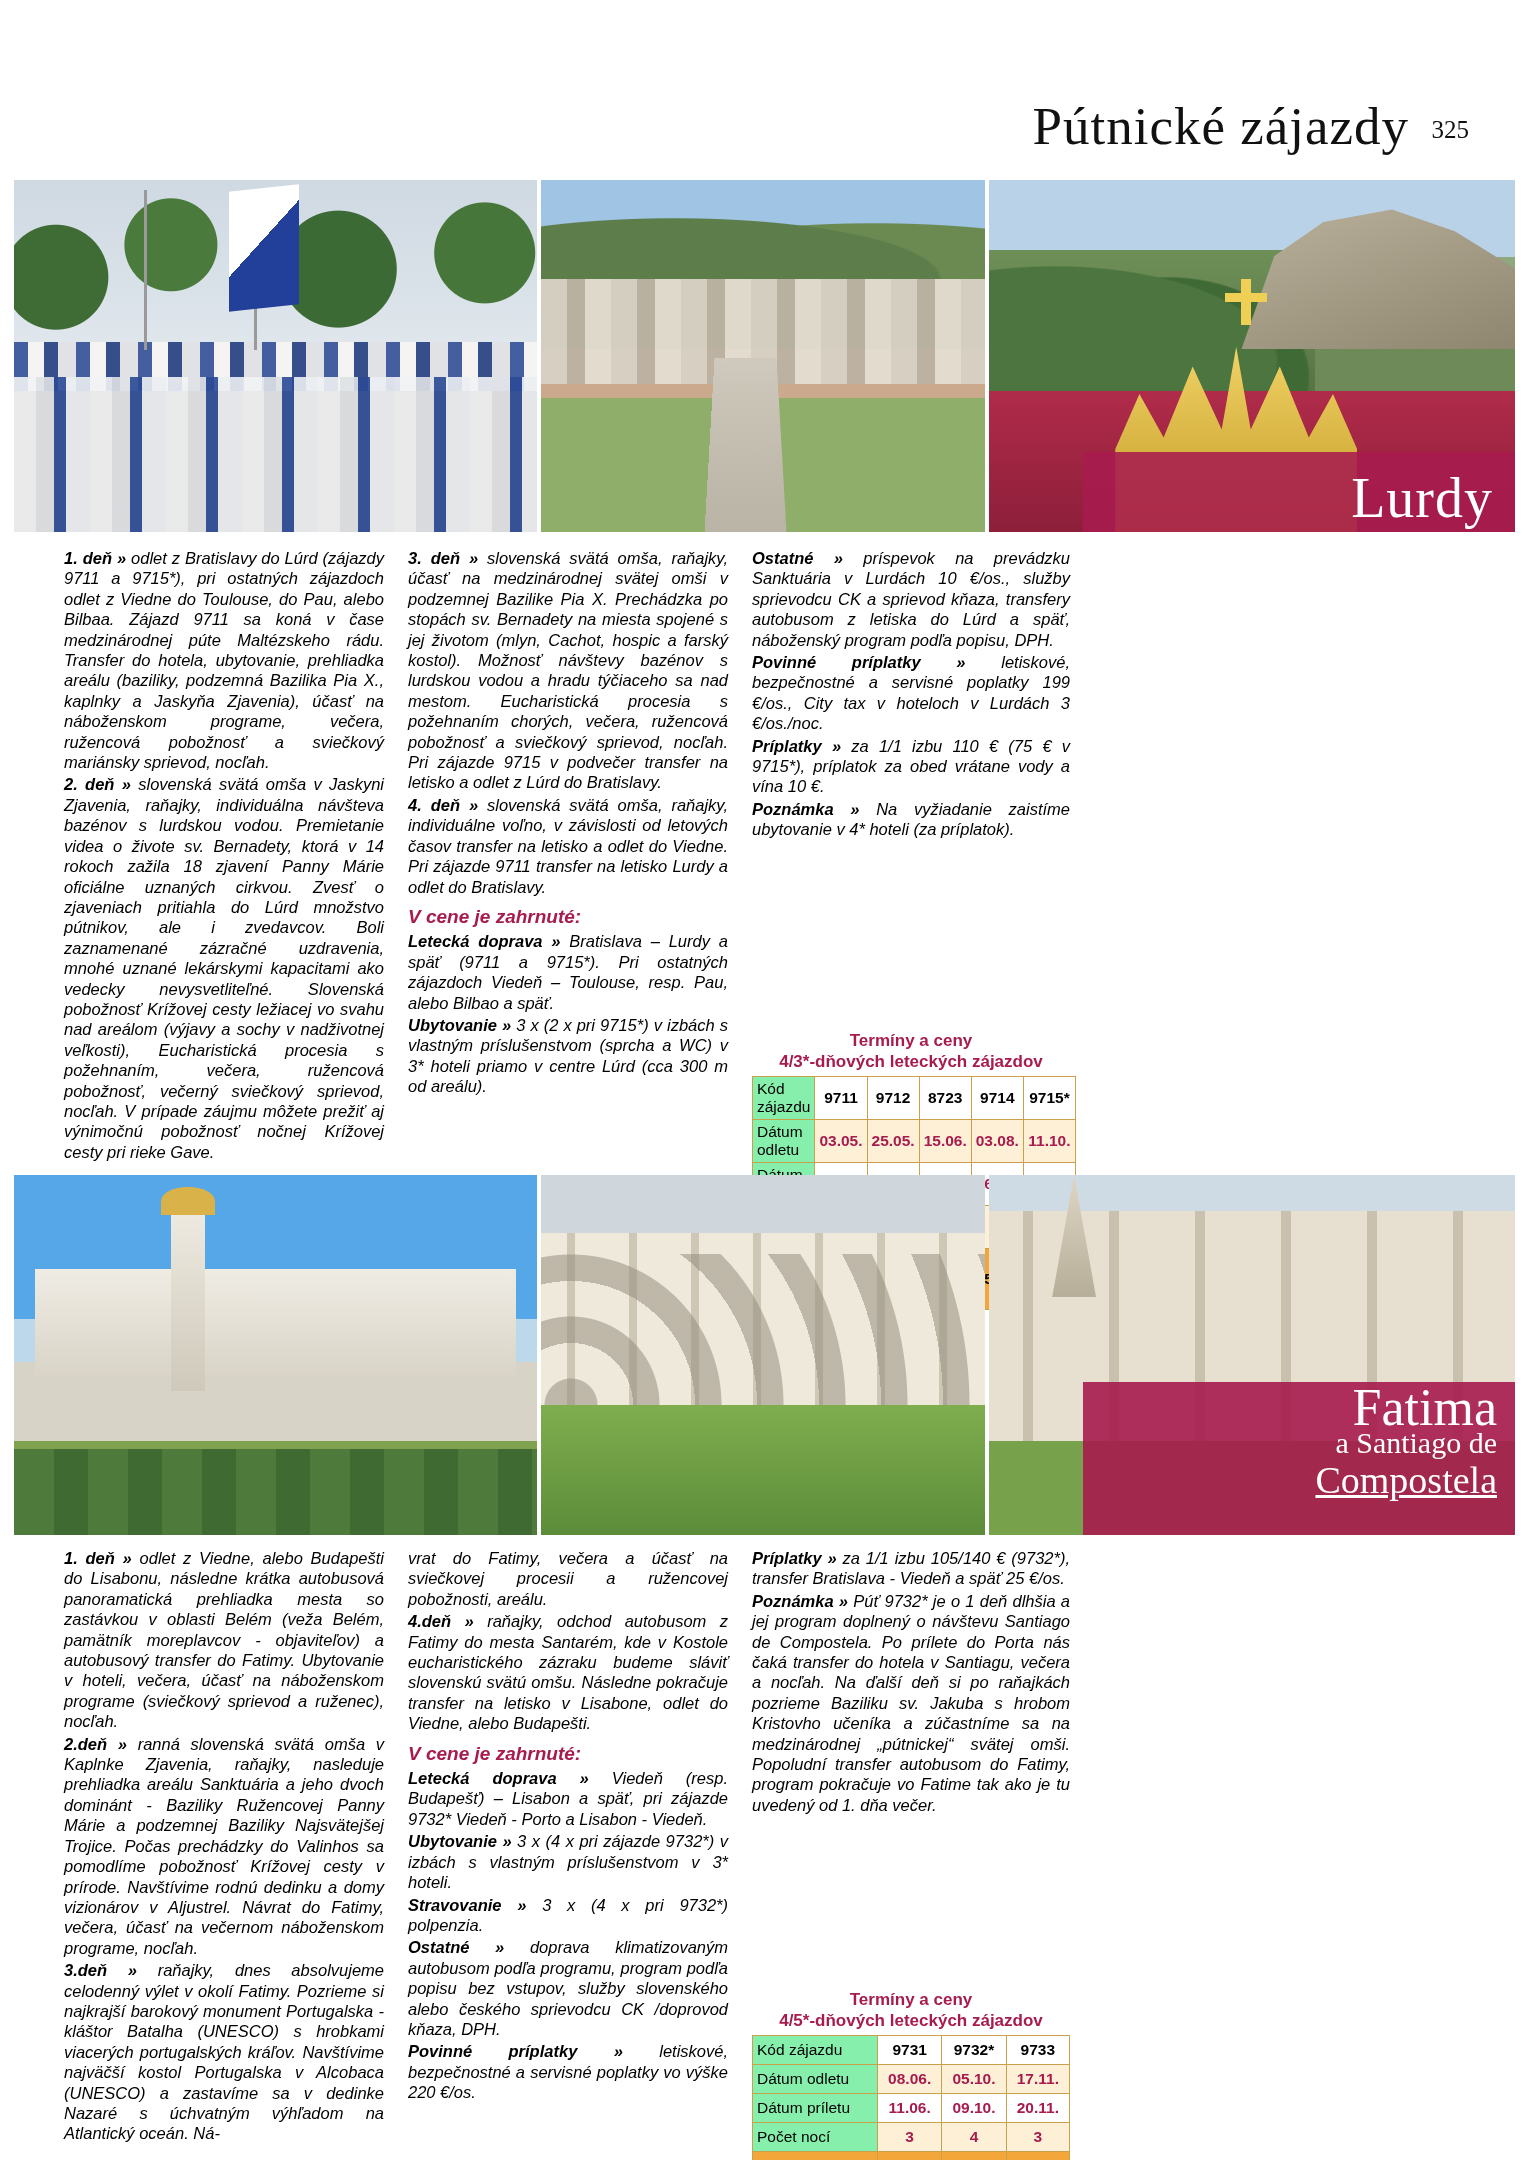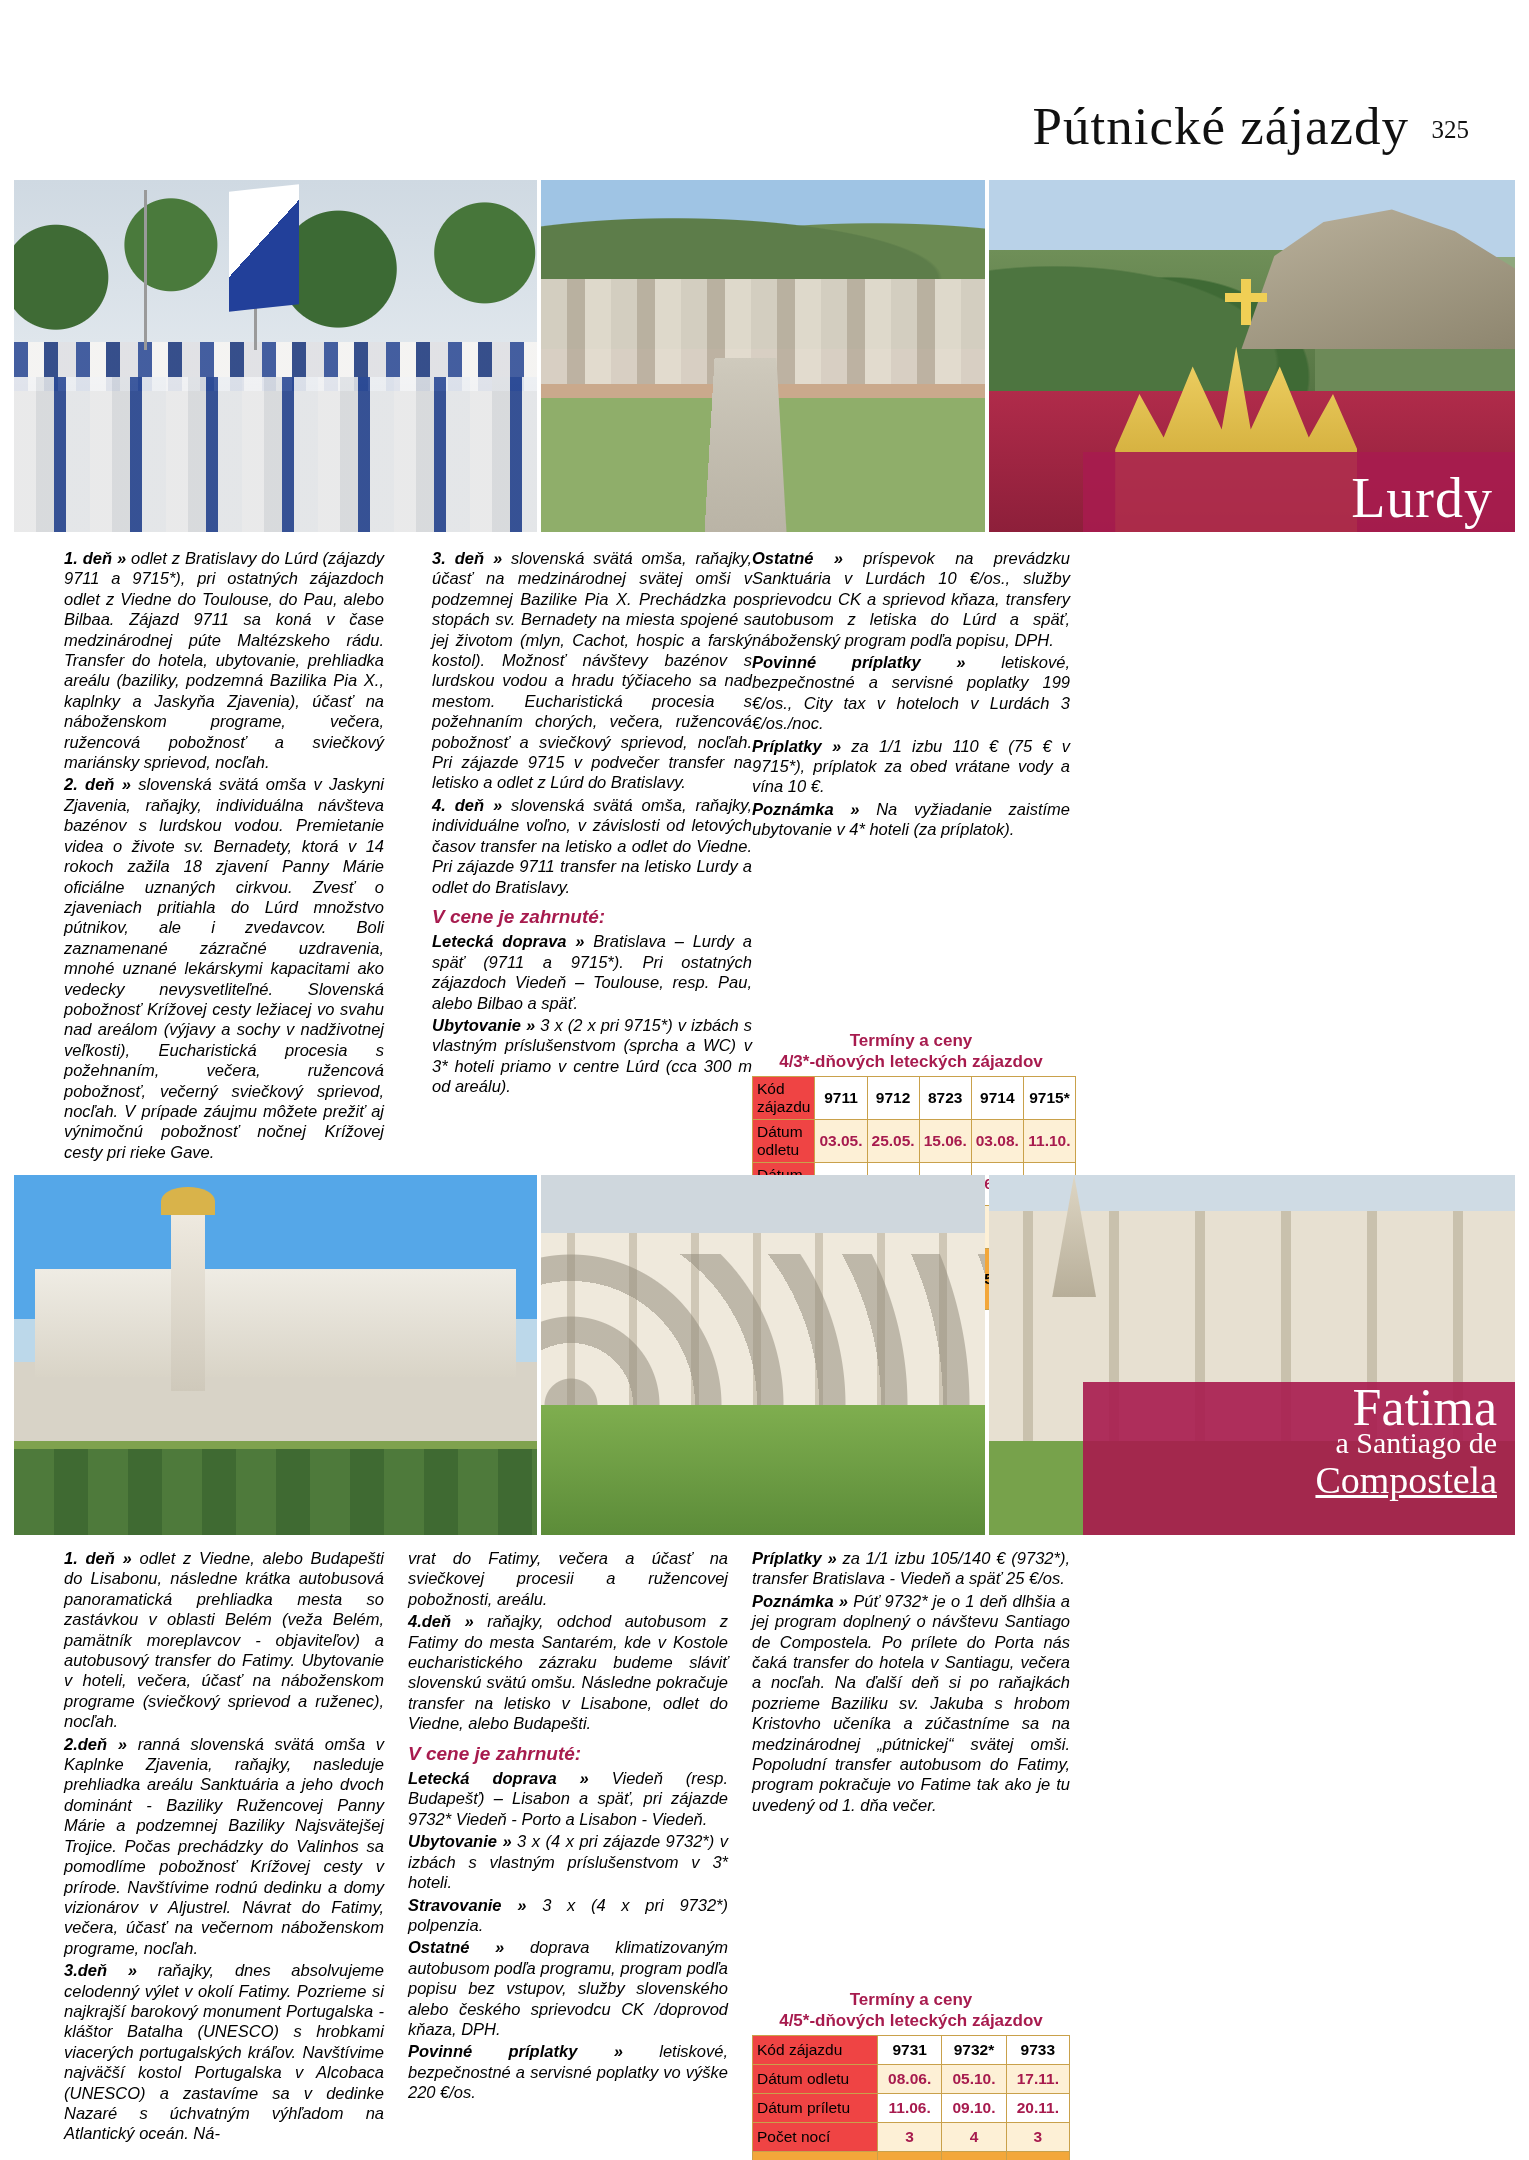--- a/index.html
+++ b/index.html
@@ -218,21 +218,21 @@
     clip-path:polygon(50% 0,100% 100%,0 100%);
   }
 
   
   .col{position:absolute;font-size:16.5px;line-height:20.4px;text-align:justify;}
   .c1{left:64px;width:320px;}
   .c2{left:408px;width:320px;}
   .c3{left:752px;width:318px;}
 
   .lourdes-c1{top:548px;}
-  .lourdes-c2{top:548px;margin-left:24px;}
+  .lourdes-c2{top:548px;}
   .lourdes-c3{top:548px;}
 
   .fatima-c1{top:1548px;}
   .fatima-c2{top:1548px;}
   .fatima-c3{top:1548px;}
 
   .col p{margin:0 0 2px 0;}
   .it{font-style:italic;}
   .sub-h{
     color:#a71b4e;font-weight:bold;font-style:italic;font-size:19px;
@@ -244,21 +244,21 @@
   .terms-title{
     color:#a71b4e;font-weight:bold;text-align:center;font-size:17px;line-height:21px;
     margin-top:24px;
   }
   table.prices{
     border-collapse:collapse;width:100%;font-size:15.5px;margin-top:4px;
   }
   table.prices td{
     border:1px solid #c9a14b;padding:3px 4px;height:22px;
   }
-  table.prices td.lbl{text-align:left;width:116px;background:#ef4444;}
+  table.prices td.lbl{text-align:left;width:116px;background:#86efac;}
   table.prices td.val{text-align:center;font-weight:bold;}
   tr.r-head td{background:#ffffff;font-weight:normal;text-align:center;}
   tr.r-odlet td.val{background:#fdf0d6;color:#a71b4e;}
   tr.r-prilet td.val{background:#ffffff;color:#a71b4e;margin-left:32px;}
   tr.r-noci td.val{background:#fdf0d6;color:#a71b4e;}
   tr.r-cena td{background:#f3a73a;color:#000;}
   tr.r-cena td.lbl{background:#f3a73a;}
 
   .tbl-wrap-1{position:absolute;left:752px;top:1006px;width:318px;}
   .tbl-wrap-2{position:absolute;left:752px;top:1965px;width:318px;}

